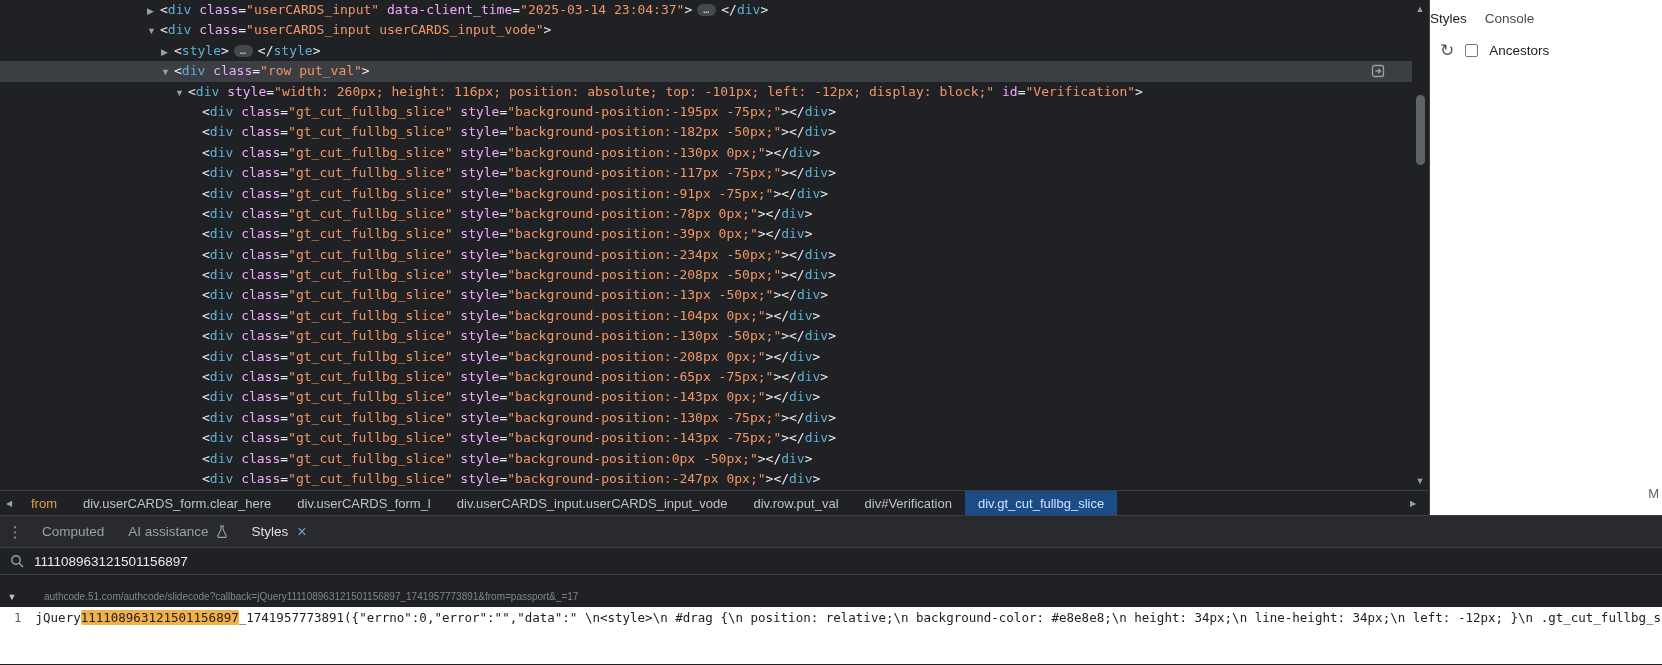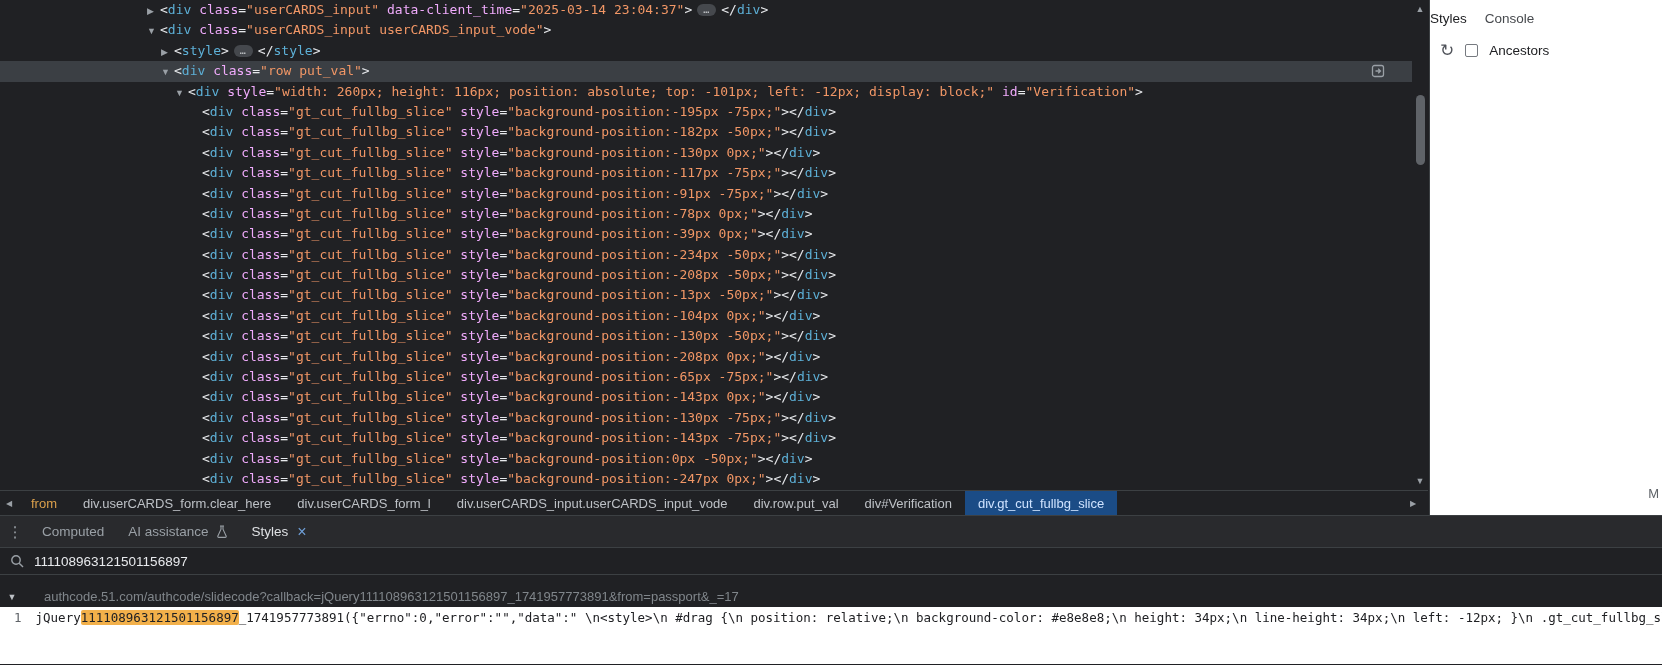--- a/index.html
+++ b/index.html
@@ -56,21 +56,21 @@
   .drawer-tab{padding:0 12px;height:100%;display:flex;align-items:center;gap:7px}
   .drawer-tab.active{color:#dfe1e4}
   .tab-close{color:#6f9fd8;font-size:16px;margin-left:2px}
   .search-row{height:27px;display:flex;align-items:center;padding-left:10px;border-bottom:1px solid #3c4043;background:#202124}
   .search-row input{background:transparent;border:0;outline:0;color:#e8eaed;font-size:13.5px;margin-left:10px;width:900px;
                     font-family:"Liberation Sans",sans-serif}
   .results{position:relative;height:89px;overflow:hidden}
   .file-row{margin-top:11px;height:21px;display:flex;align-items:center;white-space:nowrap;overflow:hidden;width:1662px}
   .disclosure{width:16px;text-align:center;font-size:9px;color:#bdc1c6;margin-left:4px}
   .file-label{font-size:13px;color:#d5d7da;margin-left:4px}
-  .file-url{font-size:13px;color:#80868b;margin-left:24px}
+  .file-url{font-size:10px;color:#80868b;margin-left:24px}
   .match-row{background:#ffffff;height:57px;white-space:pre;overflow:hidden;
              font-family:"DejaVu Sans Mono",monospace;font-size:12.5px;color:#202124;display:flex;align-items:flex-start}
   .line-no{margin:3px 0 0 14px;color:#5f6368}
   .match-text{margin:3px 0 0 14px}
   .hl{background:#f2b04a;color:#202124;border-radius:2px}
 </style>
 </head>
 <body>
 
 <div id="root">

